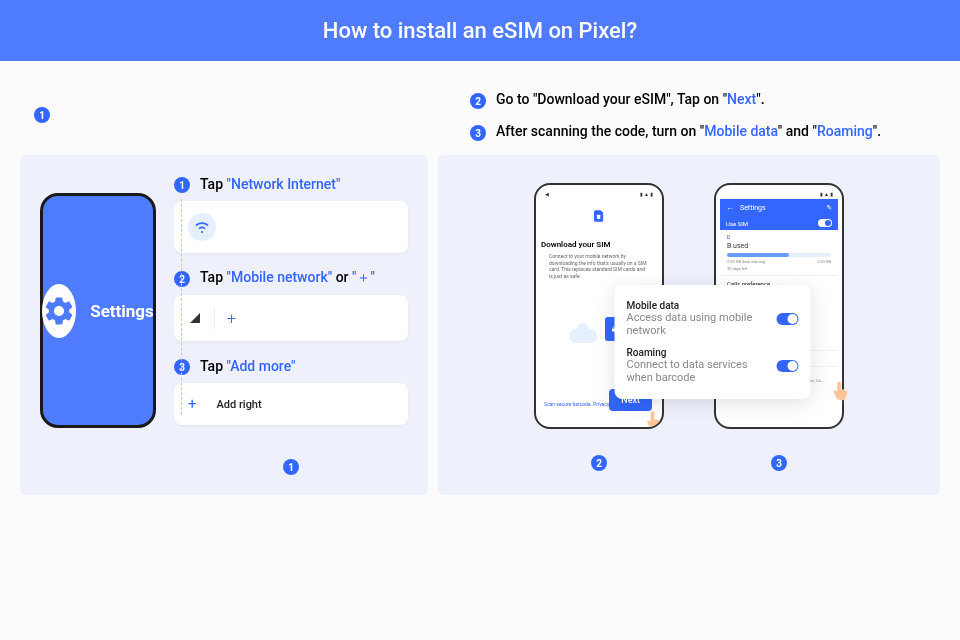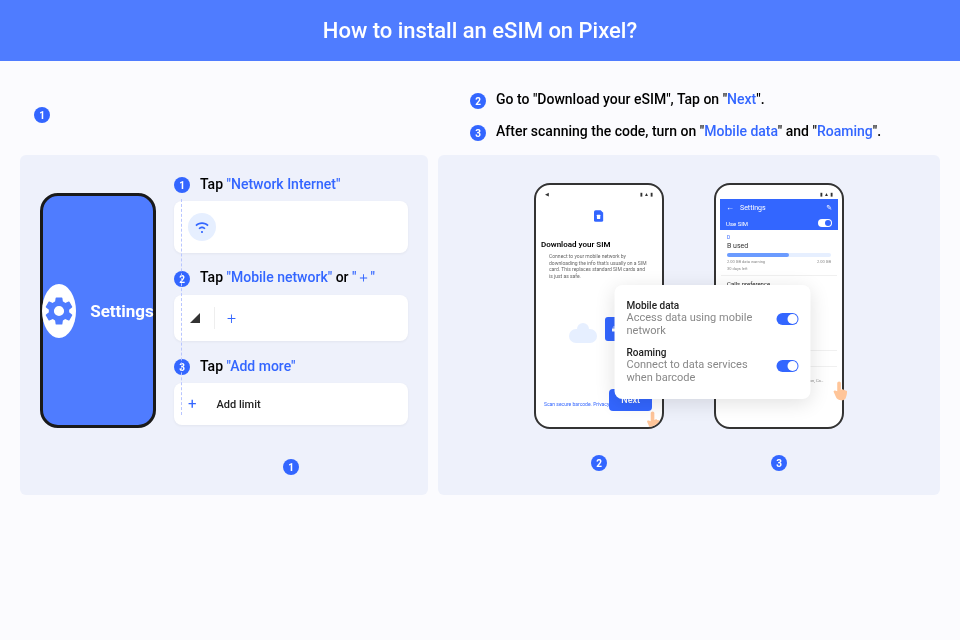--- a/index.html
+++ b/index.html
@@ -140,21 +140,21 @@
       </div>
 
       <div class="step">
         <div class="step-head">
           <span class="num-badge">3</span>
           <span><span>Tap </span><span class="link">"Add more"</span></span>
         </div>
         <div class="card">
           <span class="plus-only">+</span>
           <div class="card-body">
-            <div class="card-title">Add limit</div>
+            <div class="card-title">Add right</div>
           </div>
         </div>
       </div>
 
       <div class="footer-badge num-badge" style="margin:18px auto 0;">1</div>
     </div>
   </div>
 
   <div class="panel panel-right">
     <div class="panel-right-inner">

